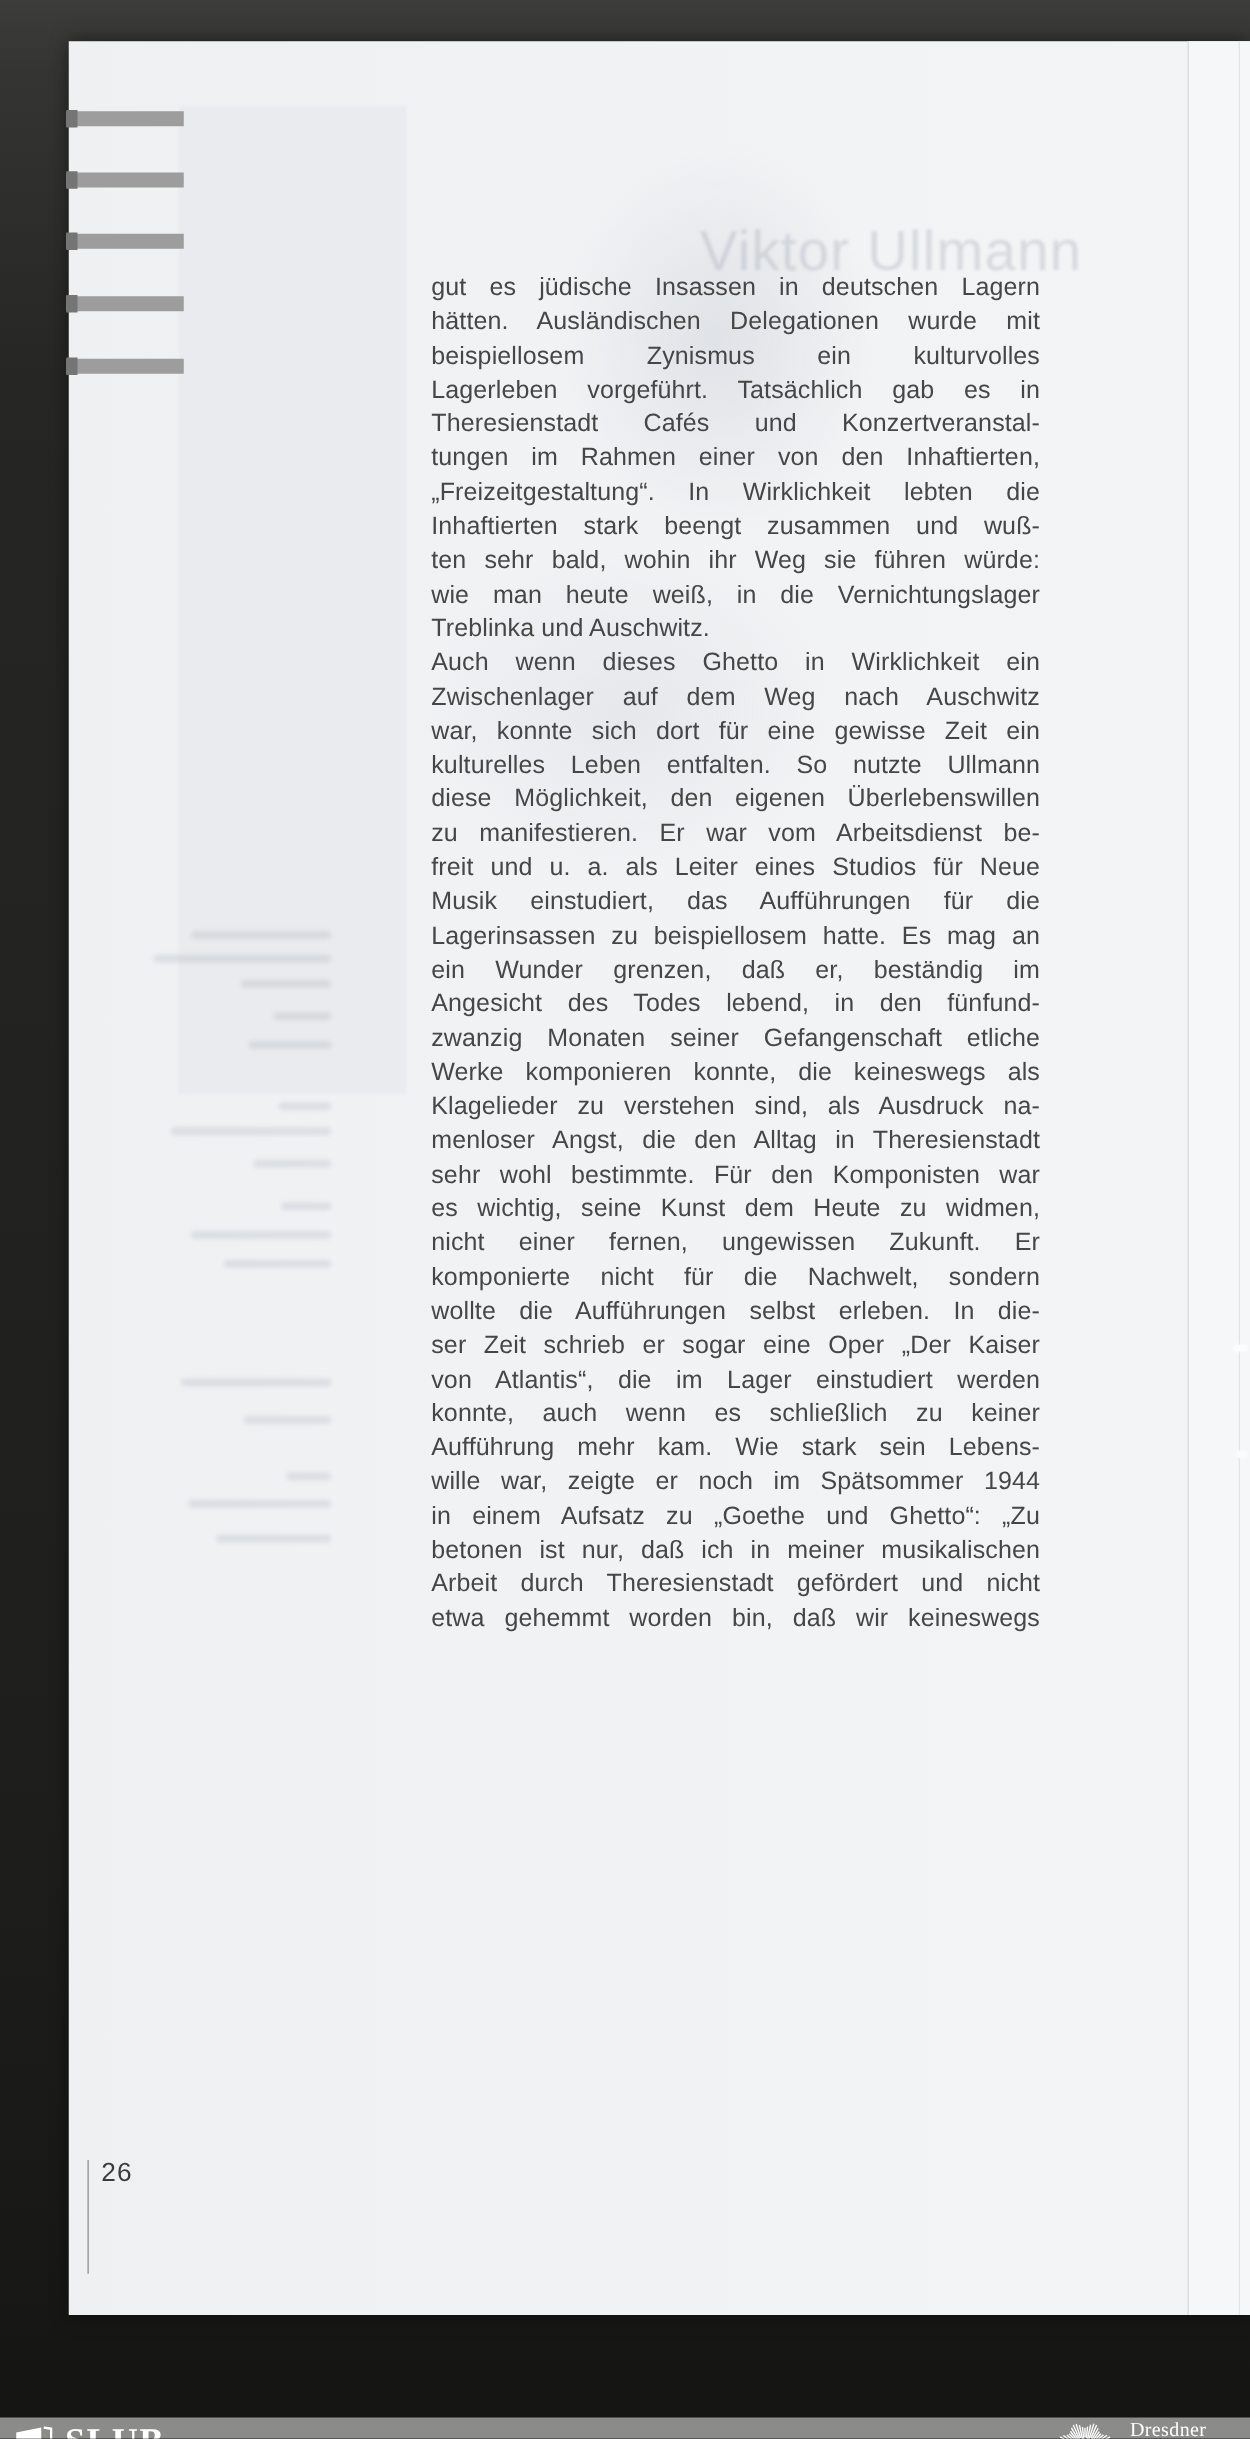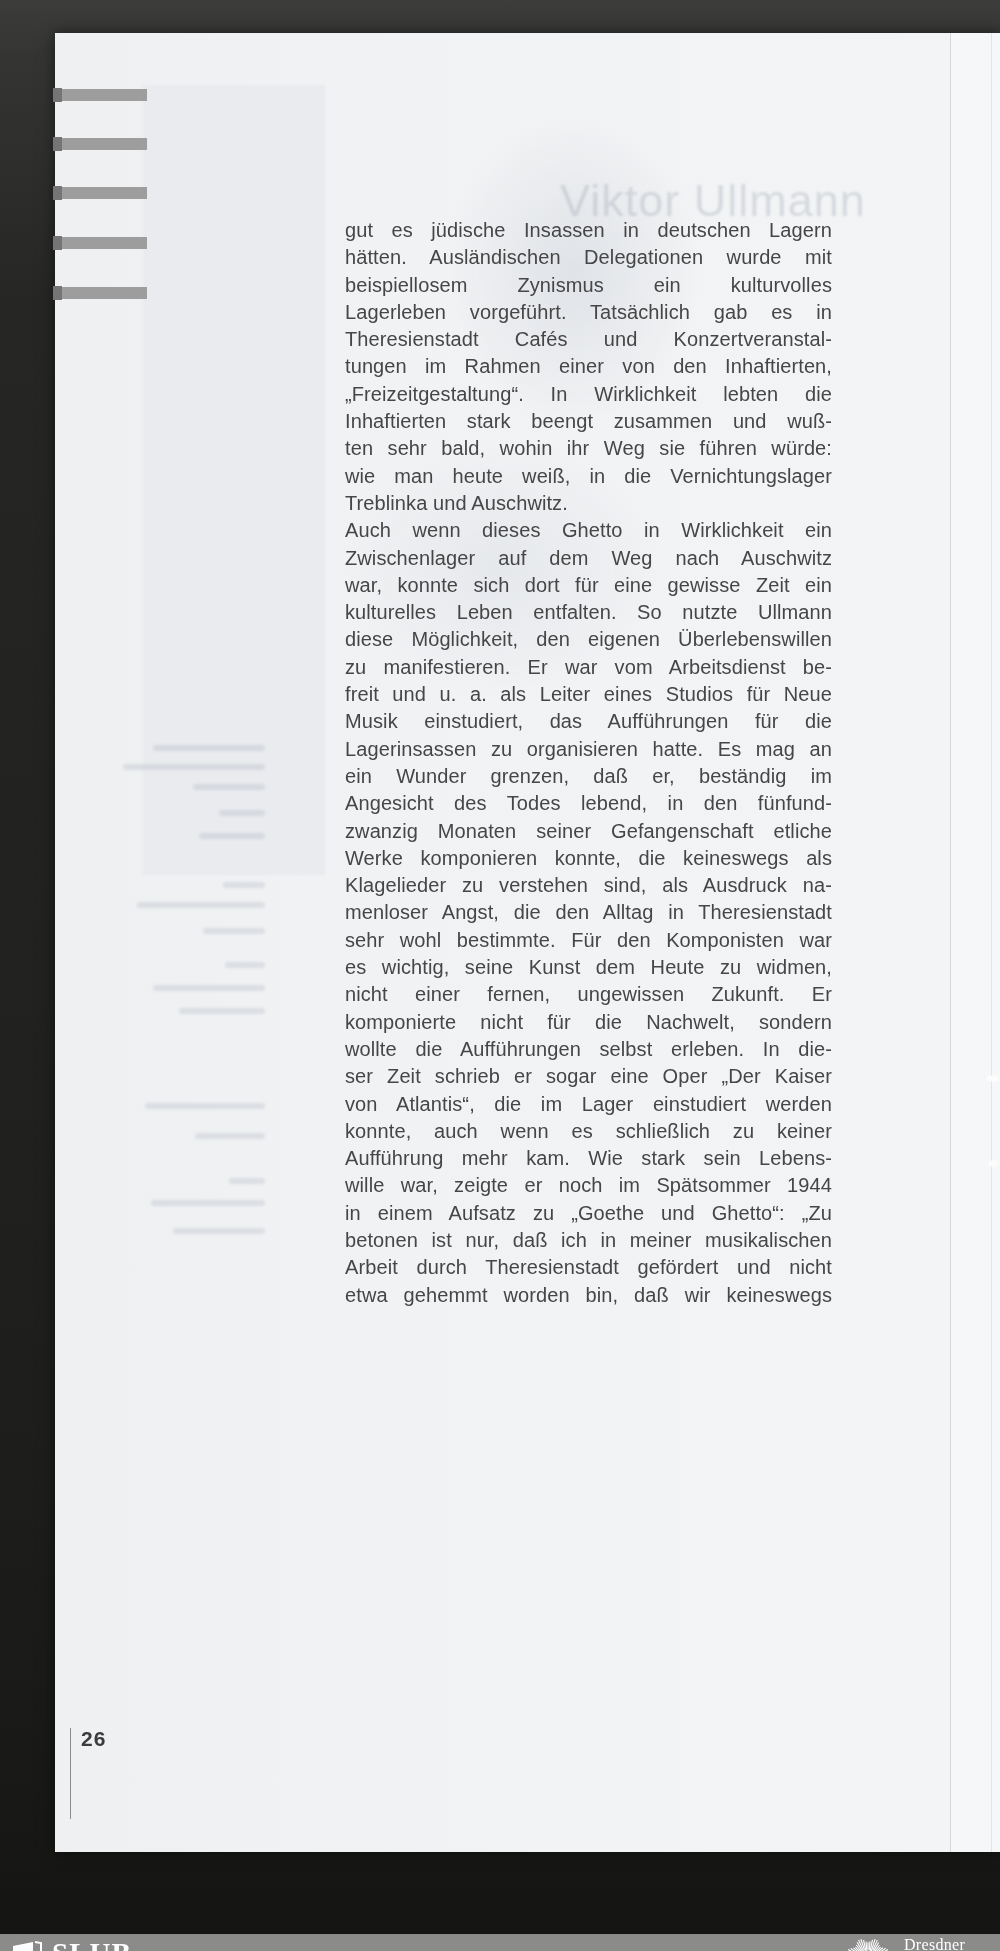--- a/index.html
+++ b/index.html
@@ -49,21 +49,21 @@
   #column-rule{position:absolute;left:318px;top:285px;width:2px;height:1433px;background:#90919
 5;opacity:.85;}
   #body-col{
     position:absolute;left:345px;top:217px;width:487px;
     font-size:20px;line-height:27.3px;color:#464646;letter-spacing:0.1px;
   }
   #body-col .bl{text-align:justify;text-align-last:justify;white-space:normal;}
   #body-col .bl.pe{text-align-last:left;}
   
   #pagenum-rule{position:absolute;left:70px;top:1728px;width:1px;height:91px;background:#8a8b8e;}
-  #pagenum{position:absolute;left:81px;top:1727px;font-size:21px;font-weight:bold;color:#3c3c3c;letter-spacing:1px;}
+  #pagenum{position:absolute;left:81px;top:1727px;font-size:21px;font-weight:normal;color:#3c3c3c;letter-spacing:1px;}
   
   #footer{
     position:absolute;left:0;top:1900px;width:1000px;height:51px;background:#8b8c8a;margin-top:34px;
   }
   #slub{position:absolute;left:12px;top:5px;display:flex;}
   #slub .book{width:30px;height:32px;margin-top:2px;}
   #slub .words{margin-left:10px;color:#fff;}
   #slub .mark{font-family:"Liberation Serif",serif;font-weight:bold;font-size:29px;line-height:29px;letter-spacing:1px;}
   #slub .tag{font-size:17px;font-weight:bold;margin-top:1px;letter-spacing:0.2px;}
   #phil{position:absolute;left:843px;top:2px;display:flex;align-items:flex-start;}
@@ -124,21 +124,21 @@
       <div class="bl">wie man heute weiß, in die Vernichtungslager</div>
       <div class="bl pe">Treblinka und Auschwitz.</div>
       <div class="bl">Auch wenn dieses Ghetto in Wirklichkeit ein</div>
       <div class="bl">Zwischenlager auf dem Weg nach Auschwitz</div>
       <div class="bl">war, konnte sich dort für eine gewisse Zeit ein</div>
       <div class="bl">kulturelles Leben entfalten. So nutzte Ullmann</div>
       <div class="bl">diese Möglichkeit, den eigenen Überlebenswillen</div>
       <div class="bl">zu manifestieren. Er war vom Arbeitsdienst be-</div>
       <div class="bl">freit und u. a. als Leiter eines Studios für Neue</div>
       <div class="bl">Musik einstudiert, das Aufführungen für die</div>
-      <div class="bl">Lagerinsassen zu organisieren hatte. Es mag an</div>
+      <div class="bl">Lagerinsassen zu beispiellosem hatte. Es mag an</div>
       <div class="bl">ein Wunder grenzen, daß er, beständig im</div>
       <div class="bl">Angesicht des Todes lebend, in den fünfund-</div>
       <div class="bl">zwanzig Monaten seiner Gefangenschaft etliche</div>
       <div class="bl">Werke komponieren konnte, die keineswegs als</div>
       <div class="bl">Klagelieder zu verstehen sind, als Ausdruck na-</div>
       <div class="bl">menloser Angst, die den Alltag in Theresienstadt</div>
       <div class="bl">sehr wohl bestimmte. Für den Komponisten war</div>
       <div class="bl">es wichtig, seine Kunst dem Heute zu widmen,</div>
       <div class="bl">nicht einer fernen, ungewissen Zukunft. Er</div>
       <div class="bl">komponierte nicht für die Nachwelt, sondern</div>

